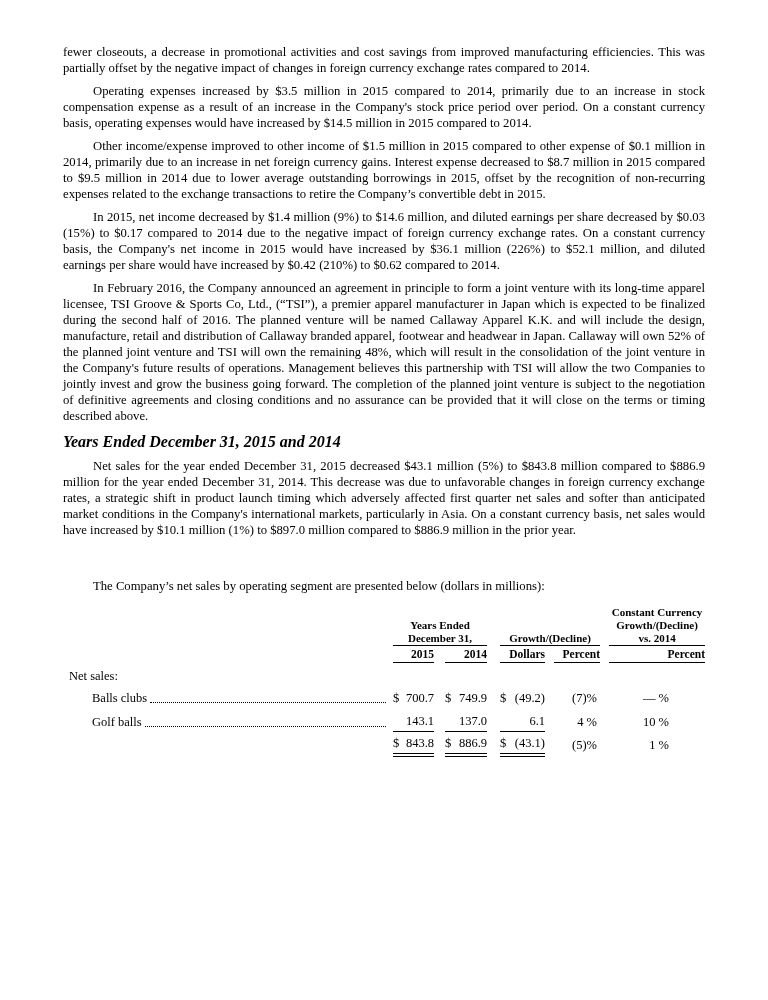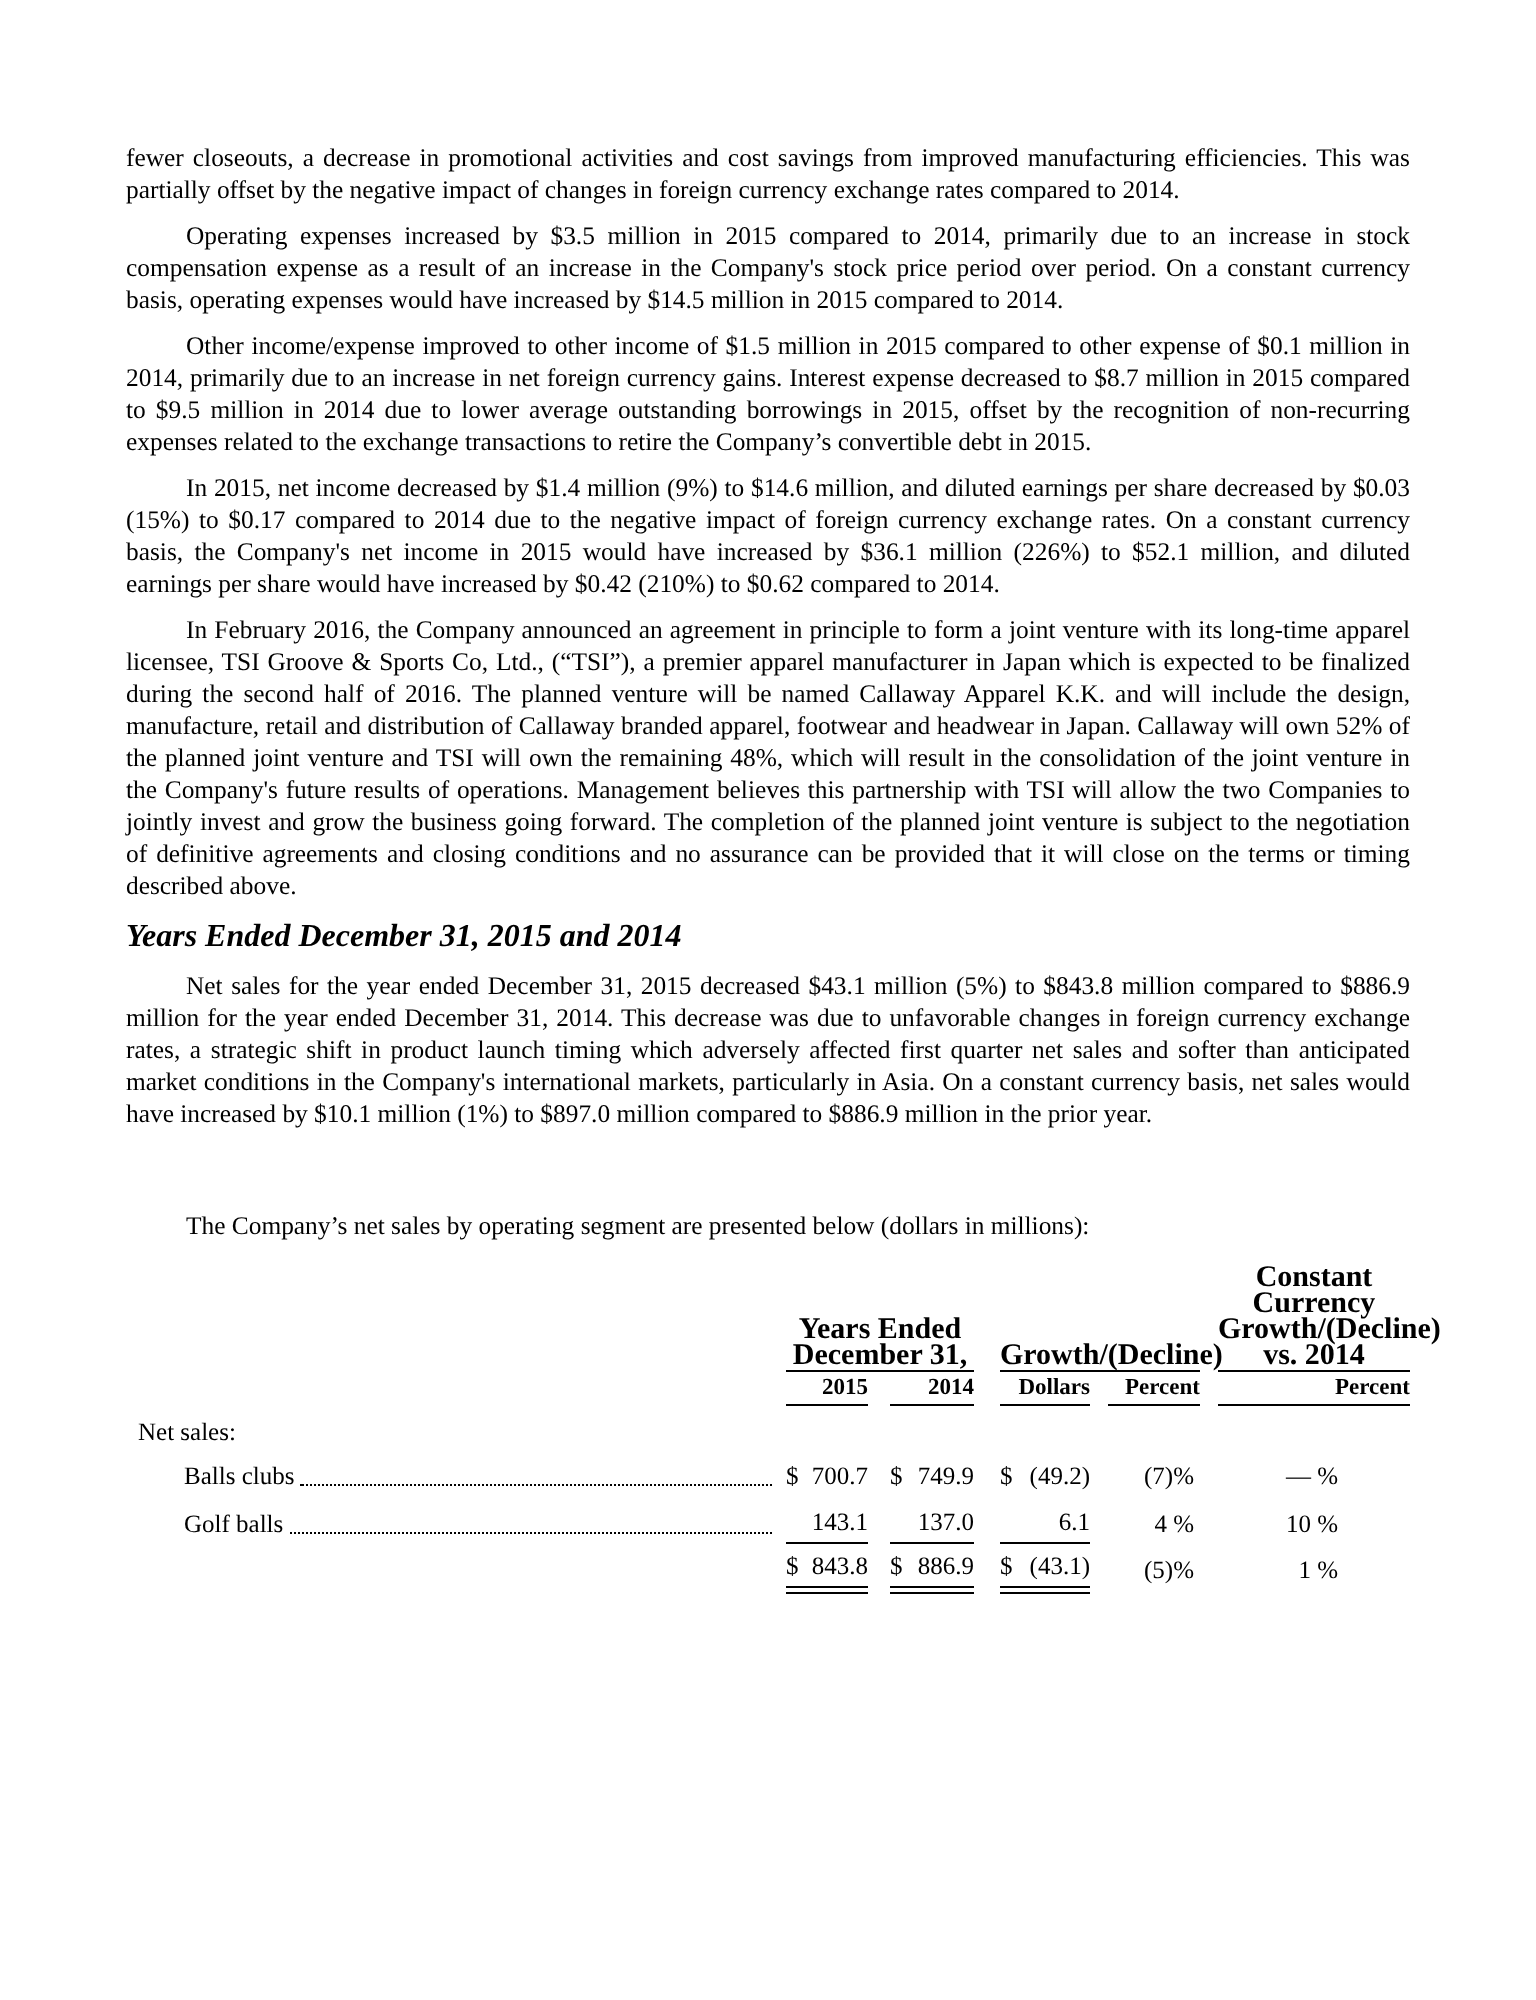--- a/index.html
+++ b/index.html
@@ -1,29 +1,29 @@
 <!DOCTYPE html>
 <html><head>
 <meta charset="utf-8">
 <style>
   html,body{margin:0;padding:0;background:#fff;}
   .page{
     position:relative;width:768px;height:1000px;background:#fff;color:#000;
     font-family:"Liberation Serif","DejaVu Serif",serif;
     font-size:12.7px;line-height:16px;
-    box-sizing:border-box;padding:71px 63px 0 63px;overflow:hidden;
+    box-sizing:border-box;padding:44px 63px 0 63px;overflow:hidden;
   }
   p.para{margin:0 0 7px 0;text-align:justify;text-indent:30px;}
   p.para.no-indent{text-indent:0;}
   h3.heading{font-size:16px;font-weight:bold;font-style:italic;margin:10px 0 8px 0;}
   p.intro{margin-bottom:0;margin-top:40px;}
 
   table.fin{border-collapse:collapse;table-layout:fixed;width:642px;margin:12px 0 10px 0;font-size:12.5px;}
   table.fin td{padding:0;vertical-align:bottom;overflow:visible;}
-  .gh{font-weight:bold;font-size:15px;line-height:13px;text-align:center;white-space:pre-line;padding-bottom:2px;}
+  .gh{font-weight:bold;font-size:11px;line-height:13px;text-align:center;white-space:pre-line;padding-bottom:2px;}
   .ul{border-bottom:1.5px solid #000;}
   .ch{font-weight:bold;font-size:11.5px;text-align:right;padding:3px 0 2px 0;}
   tr.section td{padding:5px 0 1px 0;}
   tr.datar td{padding:5px 0 2px 0;}
   tr.totalr td{padding:3px 0 2px 0;}
   td.lbl .labelwrap{display:flex;align-items:flex-end;padding-left:6px;padding-right:5px;}
   tr.datar td.lbl .labelwrap{padding-left:29px;}
   .leader{flex:1;border-bottom:1.5px dotted #000;margin:0 2px 3px 3px;}
   td.num{text-align:right;}
   td.num .sign{float:left;}

